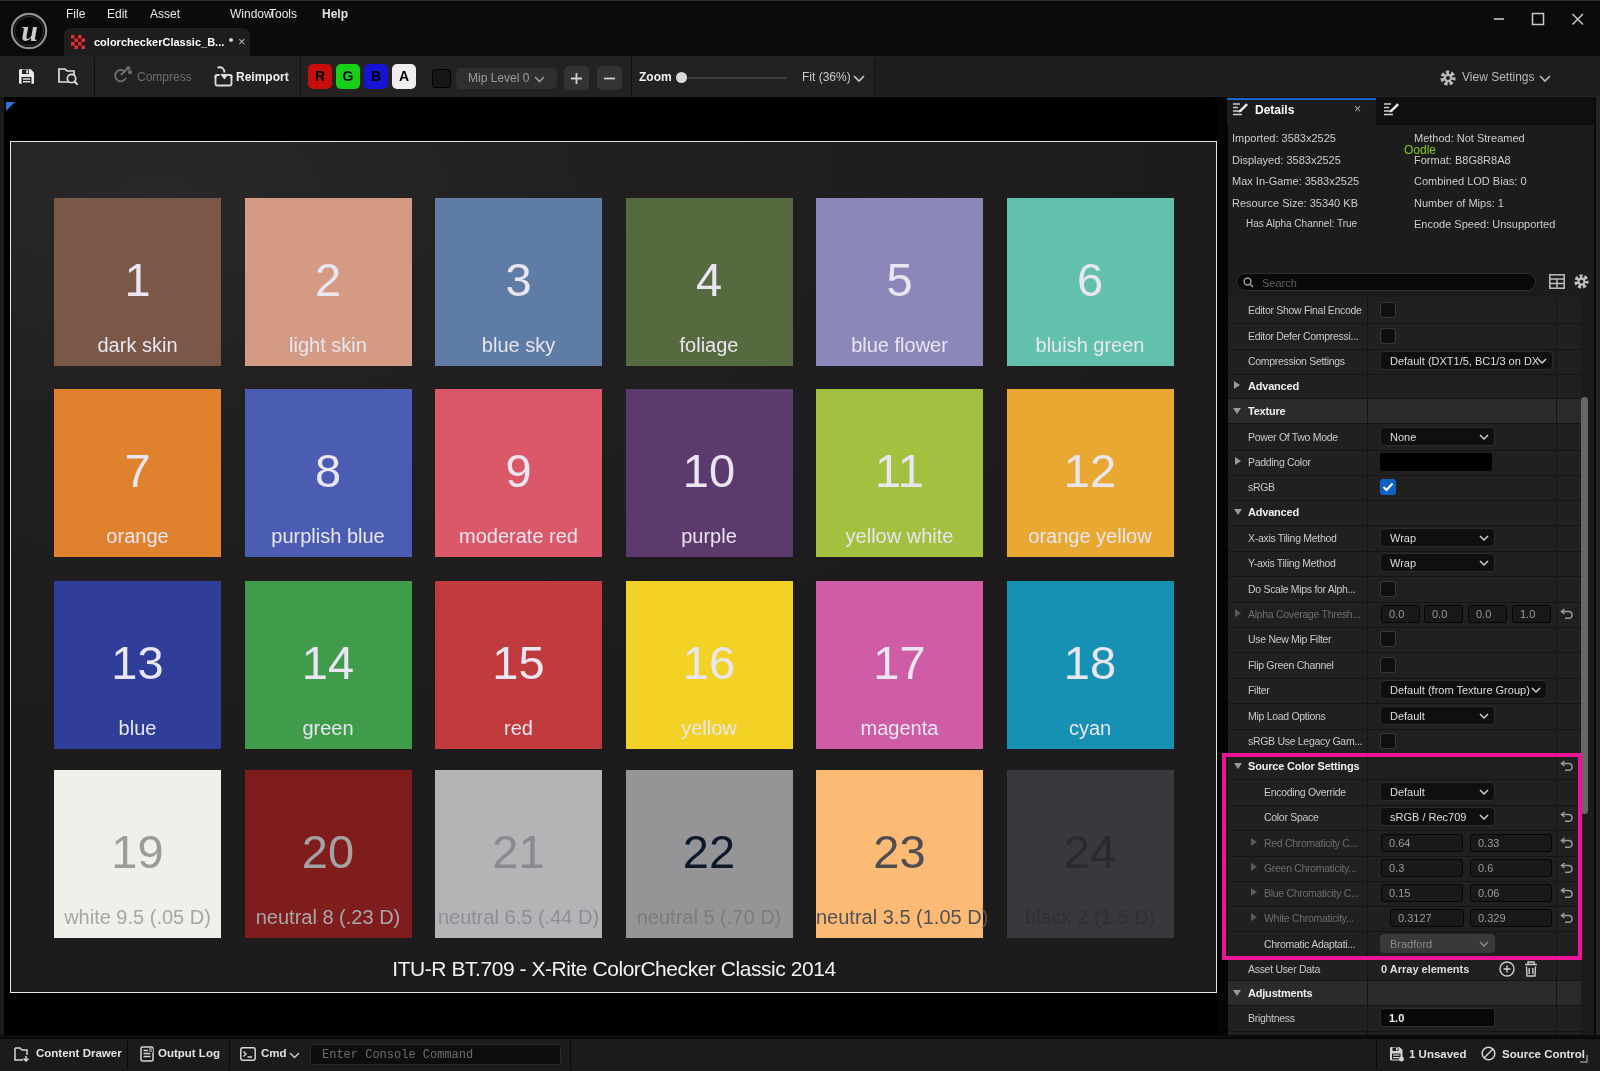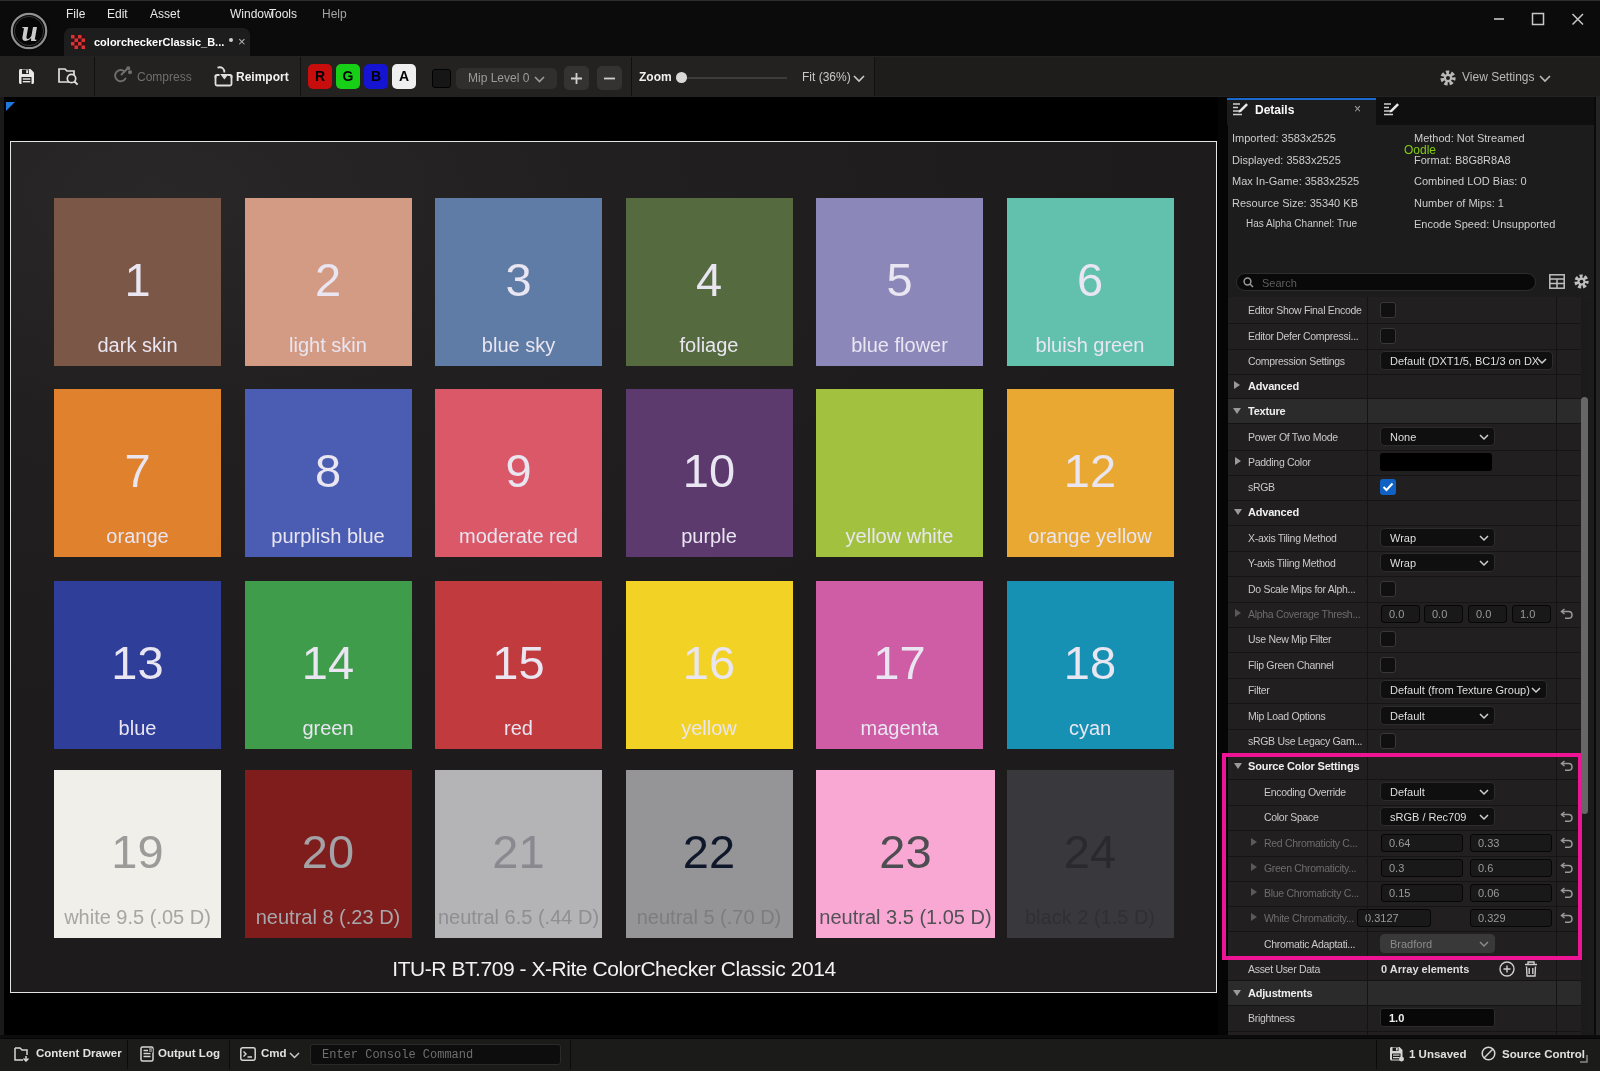--- a/index.html
+++ b/index.html
@@ -31,21 +31,21 @@
 <circle cx="20" cy="20" r="19.5" fill="#060606"></circle>
 <circle cx="20" cy="20" r="17.2" fill="none" stroke="#909090" stroke-width="2.2"></circle>
 <circle cx="20" cy="20" r="14.6" fill="none" stroke="#383838" stroke-width="1"></circle>
 <text x="20.5" y="30" font-family="Liberation Serif,serif" font-style="italic" font-weight="bold" font-size="30" fill="#cbcbcb" text-anchor="middle">u</text>
 </svg>
 <div class="abs tbtxt" style="left:66px;top:7px;color:#e8e8e8;">File</div>
 <div class="abs tbtxt" style="left:107px;top:7px;color:#e8e8e8;">Edit</div>
 <div class="abs tbtxt" style="left:150px;top:7px;color:#e8e8e8;">Asset</div>
 <div class="abs tbtxt" style="left:204px;top:7px;color:#e8e8e8;margin-left:26px;">Window</div>
 <div class="abs tbtxt" style="left:269px;top:7px;color:#e8e8e8;">Tools</div>
-<div class="abs tbtxt" style="left:322px;top:7px;color:#a3a3a3;">Help</div>
+<div class="abs tbtxt" style="left:322px;top:7px;color:#e5e5e5;font-weight:bold;">Help</div>
 <svg class="abs" style="left:1489px;top:12px;" width="100" height="14" viewBox="0 0 100 14">
 <path d="M5 7 L15 7" stroke="#c8c8c8" stroke-width="1.6"></path>
 <rect x="43.5" y="1.5" width="11" height="11" fill="none" stroke="#c8c8c8" stroke-width="1.5"></rect>
 <path d="M83.5 2 L94 12.5 M94 2 L83.5 12.5" stroke="#c8c8c8" stroke-width="1.5"></path>
 </svg>
 <div class="abs" style="left:64px;top:28px;width:186px;height:28px;background:#1d1d1d;border-radius:7px 7px 0 0;"></div>
 <svg class="abs" style="left:71px;top:35px;" width="14" height="14" viewBox="0 0 14 14">
 <rect x="0" y="0" width="14" height="14" fill="#341114"></rect>
 <rect x="0" y="0" width="3.5" height="3.5" fill="#d83434"></rect>
       <rect x="7" y="0" width="3.5" height="3.5" fill="#d83434"></rect>
@@ -171,20 +171,21 @@
     </div>
 <div class="patch" style="left:435px;top:389px;background:#DA5868;">
 <div class="pnum" style="color:#E9E5F1;">9</div>
 <div class="plab" style="color:#E9E5F1;">moderate red</div>
     </div>
 <div class="patch" style="left:625.5px;top:389px;background:#5D3A6E;">
 <div class="pnum" style="color:#E9E5F1;">10</div>
 <div class="plab" style="color:#E9E5F1;">purple</div>
     </div>
 <div class="patch" style="left:816px;top:389px;background:#A2C23F;">
+<div class="pnum" style="color:#E9E5F1;">11</div>
 <div class="plab" style="color:#E9E5F1;">yellow white</div>
     </div>
 <div class="patch" style="left:1006.5px;top:389px;background:#E9A831;">
 <div class="pnum" style="color:#E9E5F1;">12</div>
 <div class="plab" style="color:#E9E5F1;">orange yellow</div>
     </div>
 <div class="patch" style="left:54px;top:580.5px;background:#2E3E99;">
 <div class="pnum" style="color:#E9E5F1;">13</div>
 <div class="plab" style="color:#E9E5F1;">blue</div>
     </div>
@@ -217,21 +218,21 @@
 <div class="plab" style="color:#a8a7ab;">neutral 8 (.23 D)</div>
     </div>
 <div class="patch" style="left:435px;top:770px;background:#B4B3B6;">
 <div class="pnum" style="color:#8a8990;">21</div>
 <div class="plab" style="color:#8f8e93;">neutral 6.5 (.44 D)</div>
     </div>
 <div class="patch" style="left:625.5px;top:770px;background:#959497;">
 <div class="pnum" style="color:#0f172a;">22</div>
 <div class="plab" style="color:#7d7c7e;">neutral 5 (.70 D)</div>
     </div>
-<div class="patch" style="left:816px;top:770px;background:#f9a8d4;padding-left:12px;">
+<div class="patch" style="left:816px;top:770px;background:#fdba74;">
 <div class="pnum" style="color:#4e4d51;">23</div>
 <div class="plab" style="color:#525155;">neutral 3.5 (1.05 D)</div>
     </div>
 <div class="patch" style="left:1006.5px;top:770px;background:#39383C;">
 <div class="pnum" style="color:#2a292d;">24</div>
 <div class="plab" style="color:#312f33;">black 2 (1.5 D)</div>
     </div>
 <div class="abs" style="left:14px;top:957px;width:1200px;text-align:center;font-size:21px;letter-spacing:-0.45px;color:#f2f2f2;">ITU-R BT.709 - X-Rite ColorChecker Classic 2014</div>
 <div class="abs" style="left:1218px;top:97px;width:10px;height:938px;background:#050505;"></div>
 <div class="abs" style="left:1228px;top:97px;width:372px;height:938px;background:#1d1c1c;"></div>
@@ -404,21 +405,21 @@
 <div class="lblg" style="left:1264px;top:887px;">Blue Chromaticity C...</div>
 <div class="nf" style="left:1381px;top:884px;width:82px;">0.15</div>
 <div class="nf" style="left:1470px;top:884px;width:82px;">0.06</div>
 <svg class="abs" style="left:1560px;top:887px;" width="13" height="11" viewBox="0 0 13 11">
 <path d="M4.5 1 L1.5 3.5 L4.5 6" fill="none" stroke="#9a9a9a" stroke-width="1.5"></path>
 <path d="M1.5 3.5 L8.5 3.5 C10.5 3.5 12 5 12 7 C12 9 10.5 10.3 8.5 10.3 L5 10.3" fill="none" stroke="#9a9a9a" stroke-width="1.5"></path>
     </svg>
 <div class="row-sep" style="left:1228px;top:931px;width:353px;"></div>
 <div class="tri-r" style="left:1251px;top:913px;border-left-color:#5a5a5a;"></div>
 <div class="lblg" style="left:1264px;top:912px;">White Chromaticity...</div>
-<div class="nf" style="left:1357px;top:909px;width:74px;">0.3127</div>
+<div class="nf" style="left:1390px;top:909px;width:74px;">0.3127</div>
 <div class="nf" style="left:1470px;top:909px;width:82px;">0.329</div>
 <svg class="abs" style="left:1560px;top:912px;" width="13" height="11" viewBox="0 0 13 11">
 <path d="M4.5 1 L1.5 3.5 L4.5 6" fill="none" stroke="#9a9a9a" stroke-width="1.5"></path>
 <path d="M1.5 3.5 L8.5 3.5 C10.5 3.5 12 5 12 7 C12 9 10.5 10.3 8.5 10.3 L5 10.3" fill="none" stroke="#9a9a9a" stroke-width="1.5"></path>
     </svg>
 <div class="row-sep" style="left:1228px;top:957px;width:353px;"></div>
 <div class="lbl" style="left:1264px;top:938px;">Chromatic Adaptati...</div>
 <div class="dd" style="left:1380px;top:934px;width:115px;background:#3a3939;border-color:#3a3939;color:#8b8b8b;">Bradford</div>
 <svg style="left:1479px;top:941px;position:absolute;" width="10" height="7" viewBox="0 0 10 7">
       <path d="M1 1 L5 5 L9 1" stroke="#8b8b8b" stroke-width="1.5" fill="none"></path>

